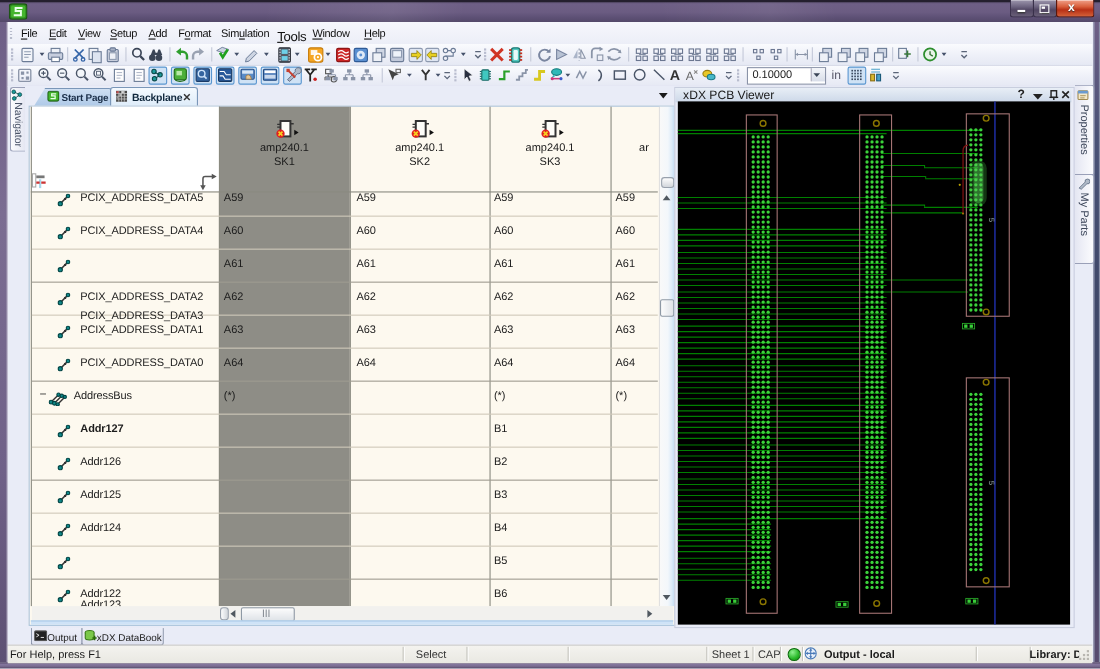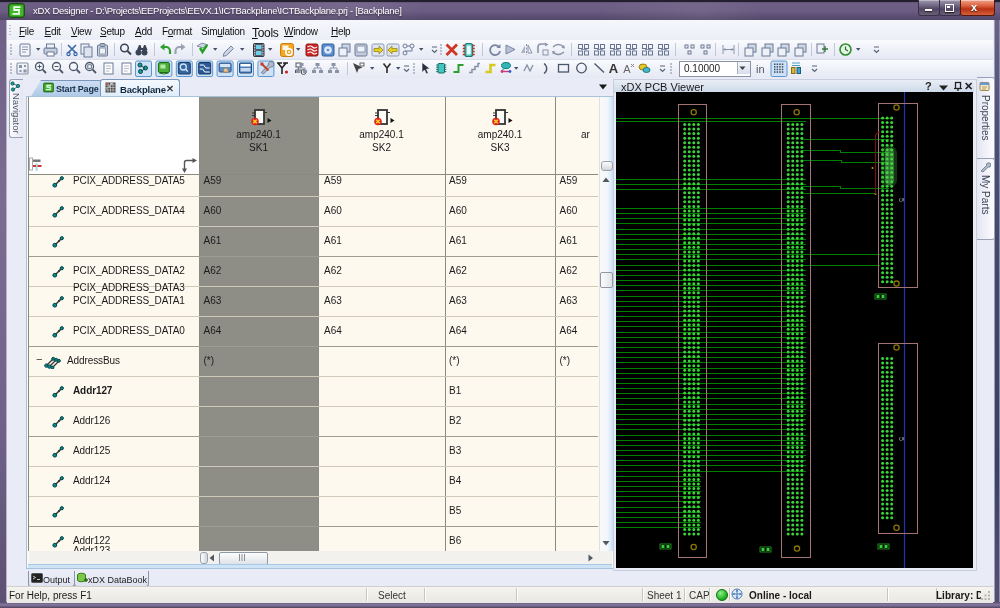--- a/index.html
+++ b/index.html
@@ -16,21 +16,20 @@
 <div class="abs" style="left:6px;top:20px;width:1px;height:582px;background:#b9b3c6;"></div>
 <div class="abs" style="left:994px;top:20px;width:6px;height:582px;background:linear-gradient(180deg,#6e5f86 0%,#4a5276 18%,#3e4768 45%,#3a4263 78%,#574b6e 96%);"></div>
 <div class="abs" style="left:994px;top:20px;width:1px;height:582px;background:#9aa0b8;"></div>
 <div class="abs" style="left:999px;top:20px;width:1px;height:582px;background:#8a90a8;"></div>
 <div class="abs" style="left:0;top:602px;width:1000px;height:6px;background:linear-gradient(180deg,#554868 0%,#83759c 35%,#7b6d92 60%,#4e4260 100%);"></div>
 <svg class="abs" style="left:8px;top:3px;" width="17" height="15" viewBox="0 0 17 15">
 <rect x="0.5" y="0.5" width="16" height="14" rx="2.5" fill="#2d8a1e" stroke="#1a5212"></rect>
 <rect x="2" y="2" width="13" height="11" rx="1.5" fill="#45b52e"></rect>
 <path d="M12.5 4.2 H6.2 V7 H11 V10.8 H4.5" stroke="#eaffea" stroke-width="1.8" fill="none"></path>
 </svg>
-<div class="tx" style="left:33px;top:5px;font-size:9.5px;letter-spacing:-0.3px;color:#fff;text-shadow:0 1px 2px rgba(0,0,0,0.6);">xDX Designer - D:\Projects\EEProjects\EEVX.1\ICTBackplane\ICTBackplane.prj - [Backplane]</div>
 <div class="abs" style="left:918px;top:0;width:20px;height:15px;background:linear-gradient(180deg,#9d96ad 0%,#6d6480 40%,#514663 60%,#6a6078 100%);border:1px solid #39304a;border-top:none;border-radius:0 0 3px 3px;box-shadow:inset 0 1px 0 rgba(255,255,255,0.35);"></div>
 <div class="abs" style="left:925px;top:9px;width:7px;height:2px;background:#fff;box-shadow:0 1px 1px #222;"></div>
 <div class="abs" style="left:939px;top:0;width:20px;height:15px;background:linear-gradient(180deg,#9d96ad 0%,#6d6480 40%,#514663 60%,#6a6078 100%);border:1px solid #39304a;border-top:none;border-radius:0 0 3px 3px;box-shadow:inset 0 1px 0 rgba(255,255,255,0.35);"></div>
 <div class="abs" style="left:945px;top:4px;width:7px;height:6px;border:1px solid #fff;box-shadow:0 1px 1px #222;"></div>
 <div class="abs" style="left:947px;top:6px;width:3px;height:2px;background:#fff;"></div>
 <div class="abs" style="left:960px;top:0;width:33px;height:15px;background:linear-gradient(180deg,#f0a088 0%,#d95f3c 40%,#b83015 60%,#d4623a 100%);border:1px solid #5c170a;border-top:none;border-radius:0 0 3px 3px;box-shadow:inset 0 1px 0 rgba(255,255,255,0.45);"></div>
 <div class="tx" style="left:971px;top:1px;font-size:11px;font-weight:bold;color:#fff;text-shadow:0 1px 1px #333;">x</div>
 <div class="abs" style="left:7px;top:20px;width:986px;height:20px;background:linear-gradient(180deg,#f6f7fc 0%,#eceef7 100%);"></div>
 <div class="abs" style="left:9px;top:25px;width:3px;height:11px;background:repeating-linear-gradient(180deg,#b8bccc 0,#b8bccc 1px,transparent 1px,transparent 3px);width:2px;"></div>
 <div class="tx" style="left:19px;top:26px;font-size:10px;letter-spacing:-0.3px;color:#111;"><u>F</u>ile</div>
@@ -1708,21 +1707,21 @@
 <div class="abs" style="left:936px;top:588px;width:1px;height:13px;background:#c6c5bf;box-shadow:1px 0 0 #fff;"></div>
 <div class="tx" style="left:378px;top:590px;font-size:10px;color:#333;">Select</div>
 <div class="tx" style="left:647px;top:590px;font-size:10px;color:#333;">Sheet 1</div>
 <div class="tx" style="left:689px;top:590px;font-size:10px;color:#333;">CAP</div>
 <div class="abs" style="left:716px;top:589px;width:10px;height:10px;border-radius:50%;background:radial-gradient(circle at 35% 30%,#8ef08e,#28b828 60%,#108810);border:1px solid #0a6a0a;"></div>
 <svg class="abs" style="left:731px;top:588px;" width="12" height="12" viewBox="0 0 12 12">
 <circle cx="6" cy="6" r="5" fill="#e8f0fa" stroke="#4a7ab8"></circle>
 <path d="M6 1.5 v9 M1.5 6 h9" stroke="#4a7ab8" stroke-width="1"></path>
 <path d="M6 1.5 l-1.5 2 h3 z M6 10.5 l-1.5 -2 h3 z M1.5 6 l2 -1.5 v3 z M10.5 6 l-2 -1.5 v3 z" fill="#4a7ab8"></path>
 </svg>
-<div class="tx" style="left:749px;top:590px;font-size:10px;font-weight:bold;color:#1a1a1a;">Online - local</div>
+<div class="tx" style="left:749px;top:590px;font-size:10px;font-weight:bold;color:#1a1a1a;">Output - local</div>
 <div class="tx" style="left:936px;top:590px;width:45px;overflow:hidden;font-size:10px;font-weight:bold;color:#1a1a1a;">Library: D:\</div>
 <svg class="abs" style="left:981px;top:591px;" width="10" height="10">
       <g fill="#b8b6b0">
         <rect x="7" y="7" width="2" height="2"></rect>
         <rect x="7" y="3.5" width="2" height="2"></rect>
         <rect x="3.5" y="7" width="2" height="2"></rect>
         <rect x="7" y="0" width="2" height="2"></rect>
         <rect x="3.5" y="3.5" width="2" height="2"></rect>
         <rect x="0" y="7" width="2" height="2"></rect>
       </g>

